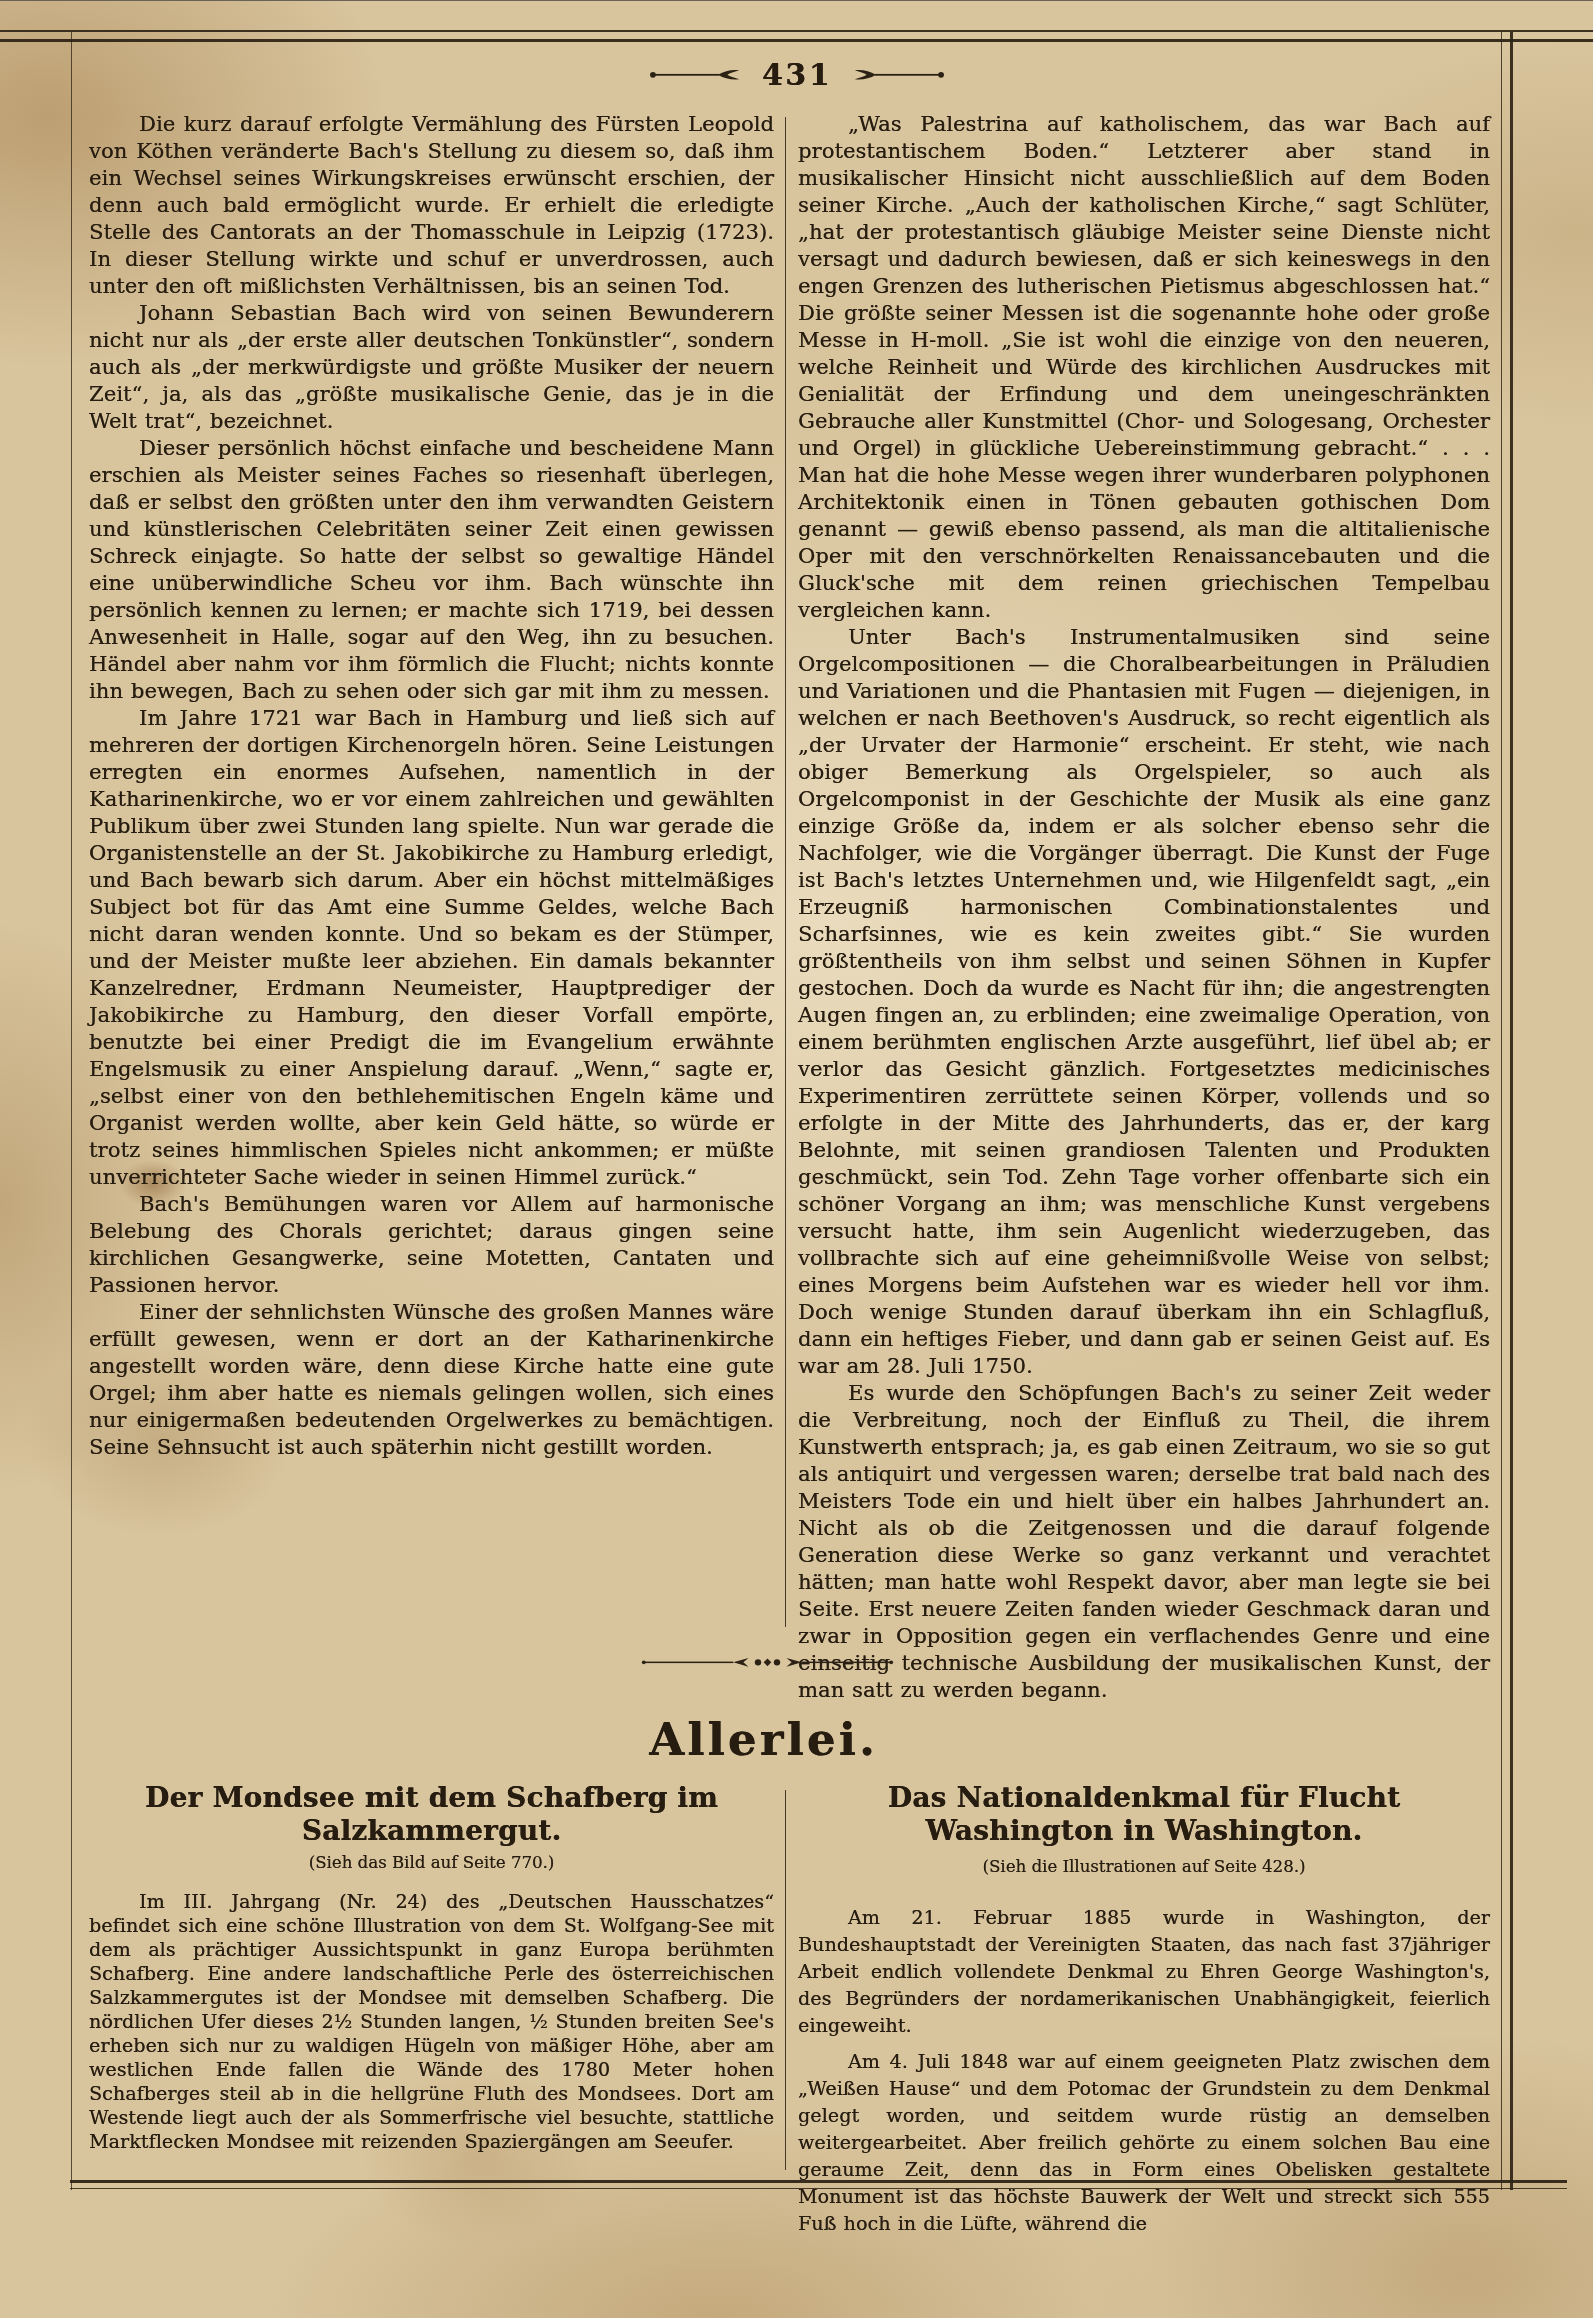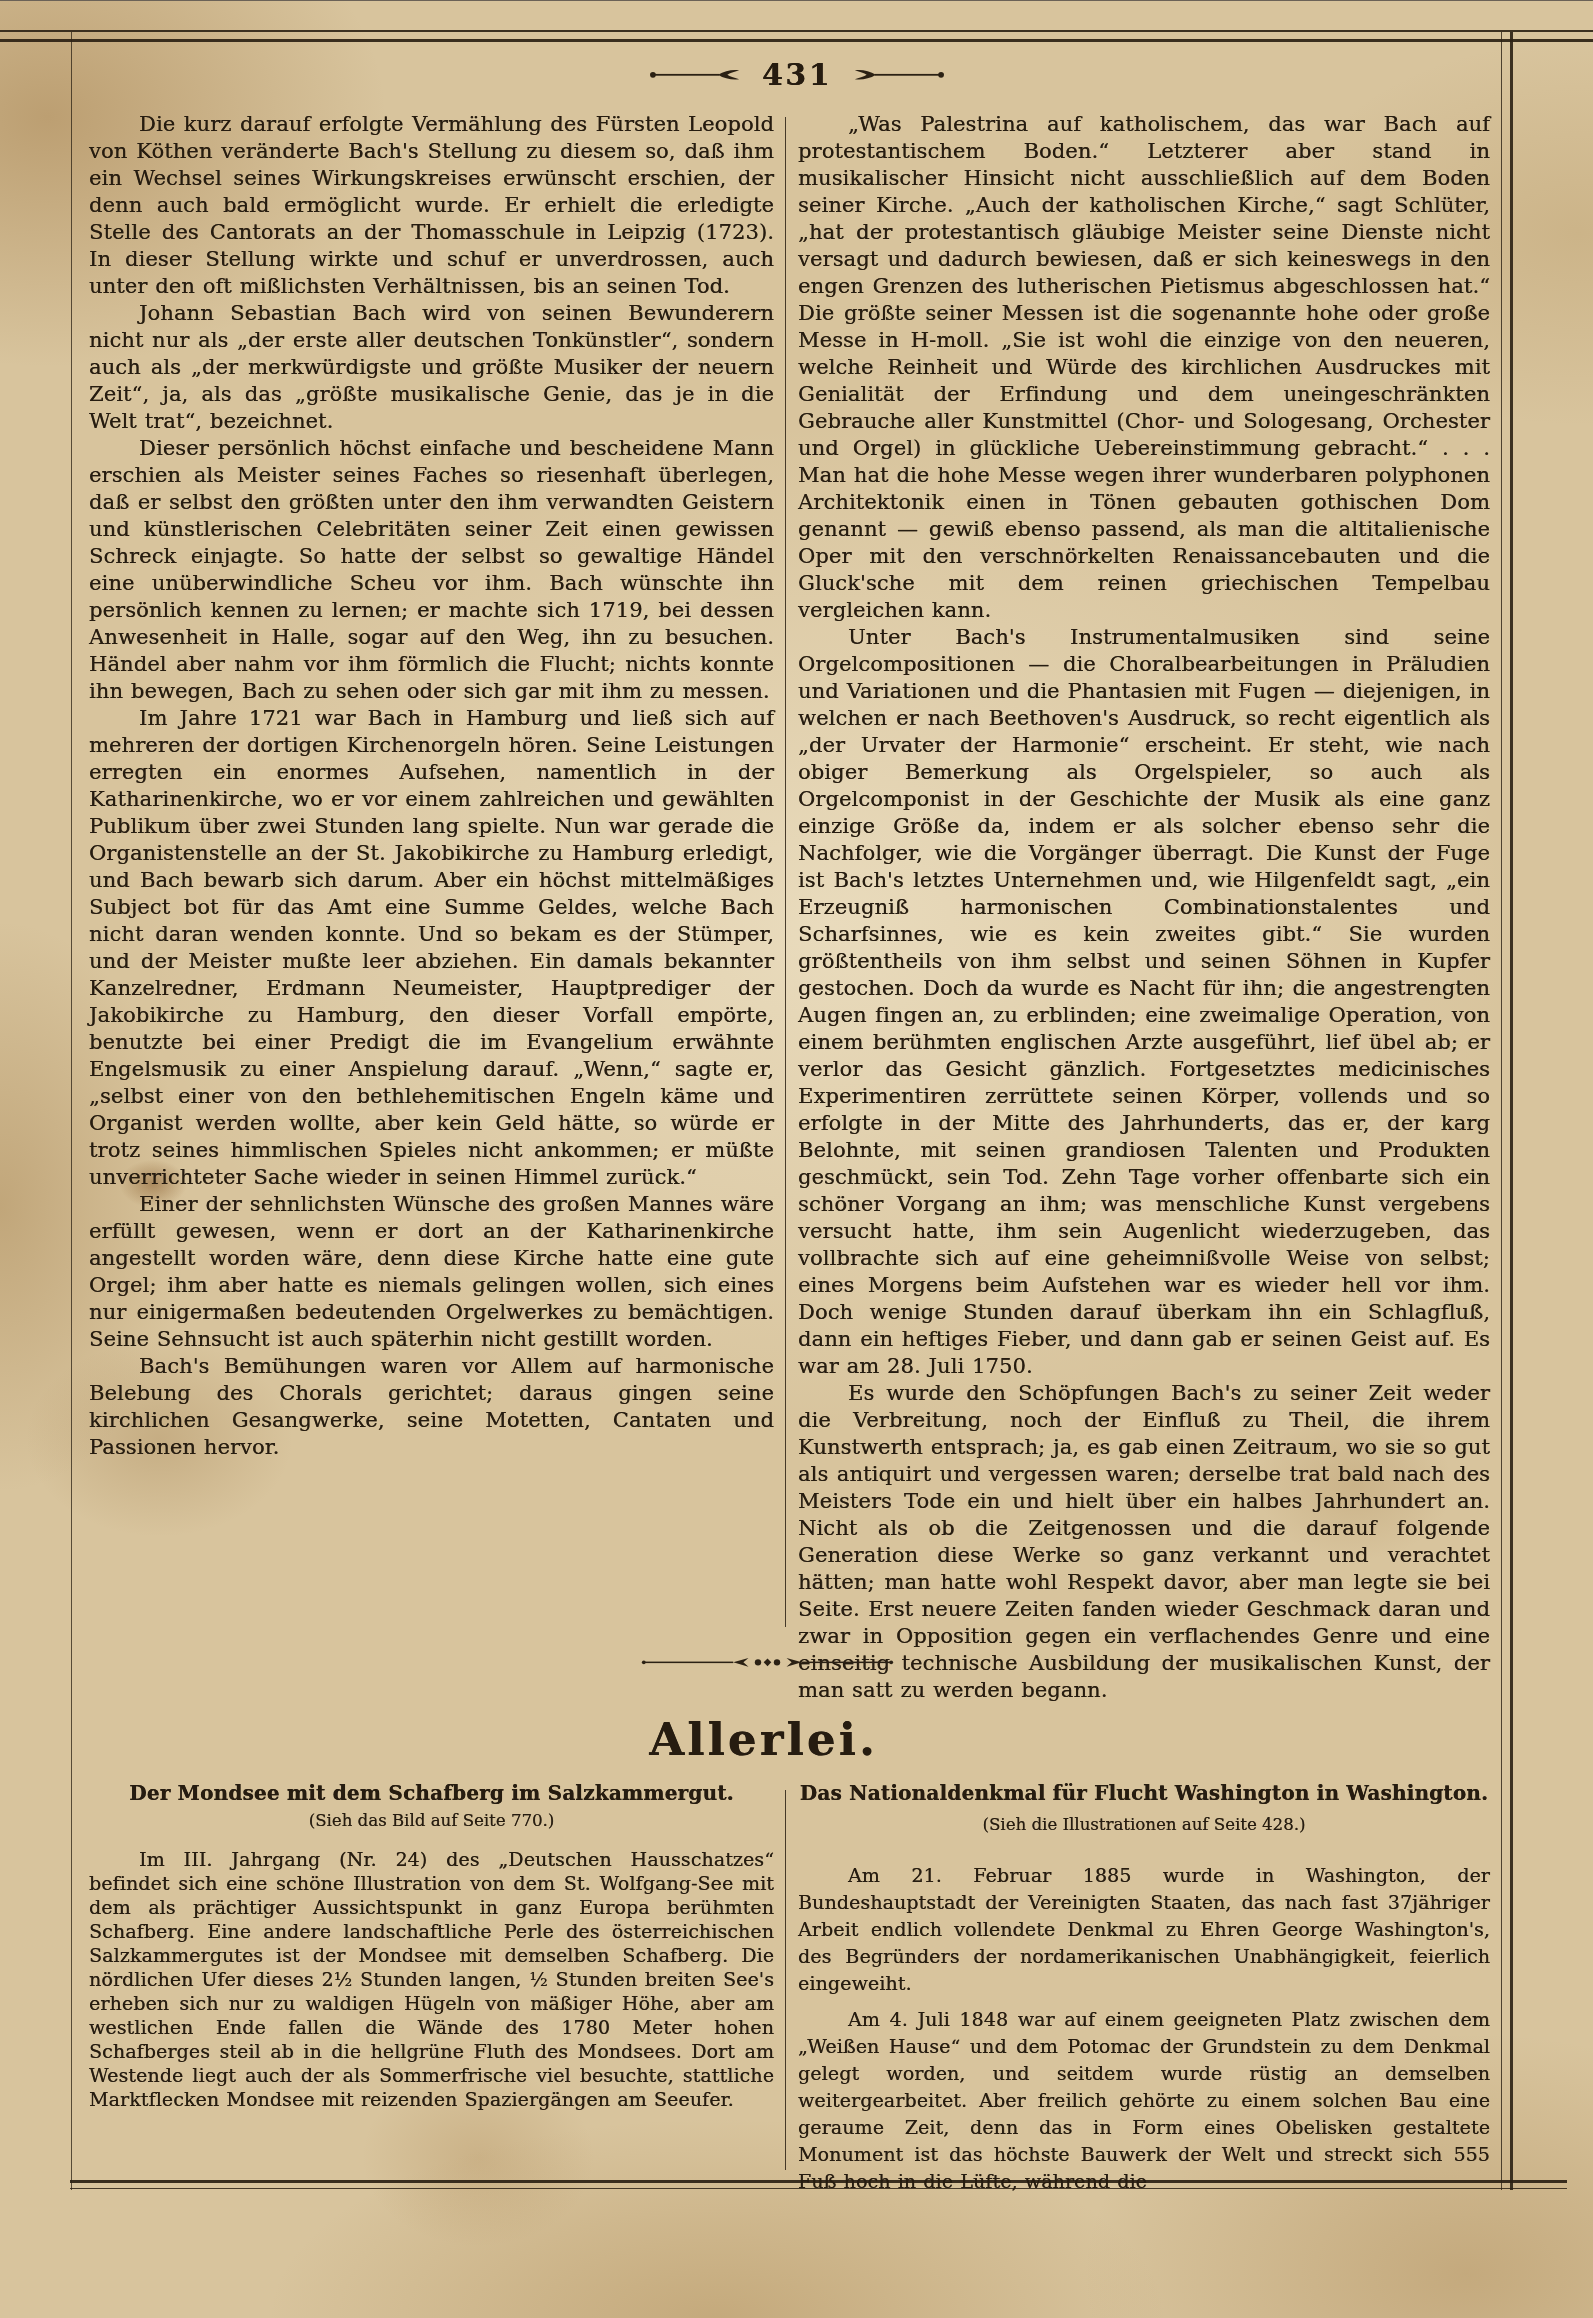--- a/index.html
+++ b/index.html
@@ -64,21 +64,21 @@
     position:absolute;left:0;top:1712px;width:1503px;margin:0;
     text-align:center;
     font-size:45px;font-weight:bold;letter-spacing:3.2px;
     text-shadow:0.4px 0 0 currentColor;
     padding-left:12px;
   }
   
   .bottom-cols{top:1780px;}
   .article-title{
     margin:0 0 6.4px 0;
-    font-size:20px;font-weight:bold;text-align:center;
+    font-size:28px;font-weight:bold;text-align:center;
     letter-spacing:0.2px;
     text-shadow:0.3px 0 0 currentColor;
   }
   .article-subtitle{
     margin:0 0 16.6px 0;
     font-size:16.6px;text-align:center;
     text-shadow:0.2px 0 0 rgba(38,28,16,0.7);
   }
   .bottom-cols p{font-size:19px;line-height:24px;}
   .col-r .article-subtitle{margin-top:10.2px;margin-bottom:28px;}
@@ -112,22 +112,22 @@
       <path d="M108 9 C118 2.5 131 0.5 141 2 C132.5 4.5 126.5 6.5 122.5 9 C126.5 11.5 132.5 13.5 141 16 C131 17.5 118 15.5 108 9 Z"></path>
     </svg>
   </header>
 
   <main class="columns bach-cols">
     <section class="col-l">
       <p>Die kurz darauf erfolgte Vermählung des Fürsten Leopold von Köthen veränderte Bach's Stellung zu diesem so, daß ihm ein Wechsel seines Wirkungskreises erwünscht erschien, der denn auch bald ermöglicht wurde. Er erhielt die erledigte Stelle des Cantorats an der Thomasschule in Leipzig (1723). In dieser Stellung wirkte und schuf er unverdrossen, auch unter den oft mißlichsten Verhältnissen, bis an seinen Tod.</p>
       <p>Johann Sebastian Bach wird von seinen Bewunderern nicht nur als „der erste aller deutschen Tonkünstler“, sondern auch als „der merkwürdigste und größte Musiker der neuern Zeit“, ja, als das „größte musikalische Genie, das je in die Welt trat“, bezeichnet.</p>
       <p>Dieser persönlich höchst einfache und bescheidene Mann erschien als Meister seines Faches so riesenhaft überlegen, daß er selbst den größten unter den ihm verwandten Geistern und künstlerischen Celebritäten seiner Zeit einen gewissen Schreck einjagte. So hatte der selbst so gewaltige Händel eine unüberwindliche Scheu vor ihm. Bach wünschte ihn persönlich kennen zu lernen; er machte sich 1719, bei dessen Anwesenheit in Halle, sogar auf den Weg, ihn zu besuchen. Händel aber nahm vor ihm förmlich die Flucht; nichts konnte ihn bewegen, Bach zu sehen oder sich gar mit ihm zu messen.</p>
       <p>Im Jahre 1721 war Bach in Hamburg und ließ sich auf mehreren der dortigen Kirchenorgeln hören. Seine Leistungen erregten ein enormes Aufsehen, namentlich in der Katharinenkirche, wo er vor einem zahlreichen und gewählten Publikum über zwei Stunden lang spielte. Nun war gerade die Organistenstelle an der St. Jakobikirche zu Hamburg erledigt, und Bach bewarb sich darum. Aber ein höchst mittelmäßiges Subject bot für das Amt eine Summe Geldes, welche Bach nicht daran wenden konnte. Und so bekam es der Stümper, und der Meister mußte leer abziehen. Ein damals bekannter Kanzelredner, Erdmann Neumeister, Hauptprediger der Jakobikirche zu Hamburg, den dieser Vorfall empörte, benutzte bei einer Predigt die im Evangelium erwähnte Engelsmusik zu einer Anspielung darauf. „Wenn,“ sagte er, „selbst einer von den bethlehemitischen Engeln käme und Organist werden wollte, aber kein Geld hätte, so würde er trotz seines himmlischen Spieles nicht ankommen; er müßte unverrichteter Sache wieder in seinen Himmel zurück.“</p>
+      <p>Bach's Bemühungen waren vor Allem auf harmonische Belebung des Chorals gerichtet; daraus gingen seine kirchlichen Gesangwerke, seine Motetten, Cantaten und Passionen hervor.</p>
       <p>Einer der sehnlichsten Wünsche des großen Mannes wäre erfüllt gewesen, wenn er dort an der Katharinenkirche angestellt worden wäre, denn diese Kirche hatte eine gute Orgel; ihm aber hatte es niemals gelingen wollen, sich eines nur einigermaßen bedeutenden Orgelwerkes zu bemächtigen. Seine Sehnsucht ist auch späterhin nicht gestillt worden.</p>
-      <p>Bach's Bemühungen waren vor Allem auf harmonische Belebung des Chorals gerichtet; daraus gingen seine kirchlichen Gesangwerke, seine Motetten, Cantaten und Passionen hervor.</p>
     </section>
     <section class="col-r">
       <p>„Was Palestrina auf katholischem, das war Bach auf protestantischem Boden.“ Letzterer aber stand in musikalischer Hinsicht nicht ausschließlich auf dem Boden seiner Kirche. „Auch der katholischen Kirche,“ sagt Schlüter, „hat der protestantisch gläubige Meister seine Dienste nicht versagt und dadurch bewiesen, daß er sich keineswegs in den engen Grenzen des lutherischen Pietismus abgeschlossen hat.“ Die größte seiner Messen ist die sogenannte hohe oder große Messe in H-moll. „Sie ist wohl die einzige von den neueren, welche Reinheit und Würde des kirchlichen Ausdruckes mit Genialität der Erfindung und dem uneingeschränkten Gebrauche aller Kunstmittel (Chor- und Sologesang, Orchester und Orgel) in glückliche Uebereinstimmung gebracht.“ . . . Man hat die hohe Messe wegen ihrer wunderbaren polyphonen Architektonik einen in Tönen gebauten gothischen Dom genannt — gewiß ebenso passend, als man die altitalienische Oper mit den verschnörkelten Renaissancebauten und die Gluck'sche mit dem reinen griechischen Tempelbau vergleichen kann.</p>
       <p>Unter Bach's Instrumentalmusiken sind seine Orgelcompositionen — die Choralbearbeitungen in Präludien und Variationen und die Phantasien mit Fugen — diejenigen, in welchen er nach Beethoven's Ausdruck, so recht eigentlich als „der Urvater der Harmonie“ erscheint. Er steht, wie nach obiger Bemerkung als Orgelspieler, so auch als Orgelcomponist in der Geschichte der Musik als eine ganz einzige Größe da, indem er als solcher ebenso sehr die Nachfolger, wie die Vorgänger überragt. Die Kunst der Fuge ist Bach's letztes Unternehmen und, wie Hilgenfeldt sagt, „ein Erzeugniß harmonischen Combinationstalentes und Scharfsinnes, wie es kein zweites gibt.“ Sie wurden größtentheils von ihm selbst und seinen Söhnen in Kupfer gestochen. Doch da wurde es Nacht für ihn; die angestrengten Augen fingen an, zu erblinden; eine zweimalige Operation, von einem berühmten englischen Arzte ausgeführt, lief übel ab; er verlor das Gesicht gänzlich. Fortgesetztes medicinisches Experimentiren zerrüttete seinen Körper, vollends und so erfolgte in der Mitte des Jahrhunderts, das er, der karg Belohnte, mit seinen grandiosen Talenten und Produkten geschmückt, sein Tod. Zehn Tage vorher offenbarte sich ein schöner Vorgang an ihm; was menschliche Kunst vergebens versucht hatte, ihm sein Augenlicht wiederzugeben, das vollbrachte sich auf eine geheimnißvolle Weise von selbst; eines Morgens beim Aufstehen war es wieder hell vor ihm. Doch wenige Stunden darauf überkam ihn ein Schlagfluß, dann ein heftiges Fieber, und dann gab er seinen Geist auf. Es war am 28. Juli 1750.</p>
       <p>Es wurde den Schöpfungen Bach's zu seiner Zeit weder die Verbreitung, noch der Einfluß zu Theil, die ihrem Kunstwerth entsprach; ja, es gab einen Zeitraum, wo sie so gut als antiquirt und vergessen waren; derselbe trat bald nach des Meisters Tode ein und hielt über ein halbes Jahrhundert an. Nicht als ob die Zeitgenossen und die darauf folgende Generation diese Werke so ganz verkannt und verachtet hätten; man hatte wohl Respekt davor, aber man legte sie bei Seite. Erst neuere Zeiten fanden wieder Geschmack daran und zwar in Opposition gegen ein verflachendes Genre und eine einseitig technische Ausbildung der musikalischen Kunst, der man satt zu werden begann.</p>
     </section>
   </main>
 
   <div class="end-divider">
     <svg width="255" height="12.7" viewBox="0 0 400 20" fill="#2b2114">

